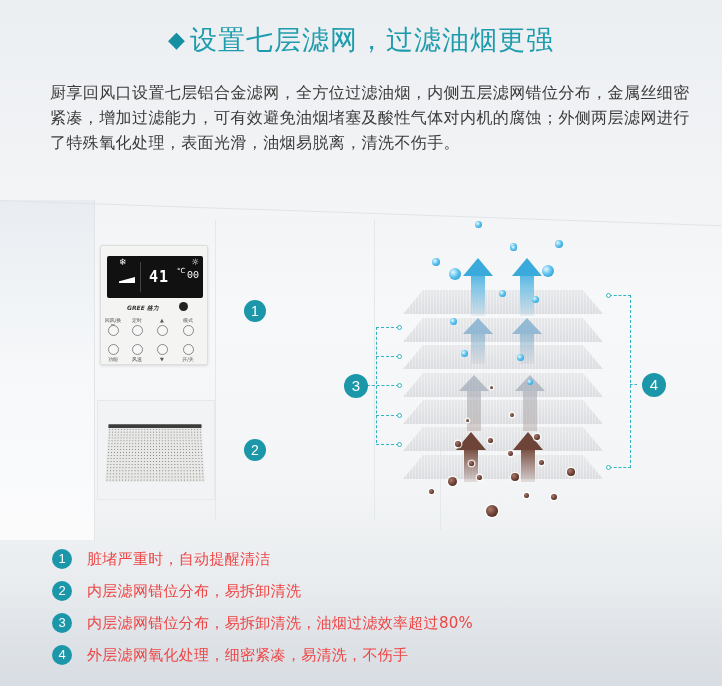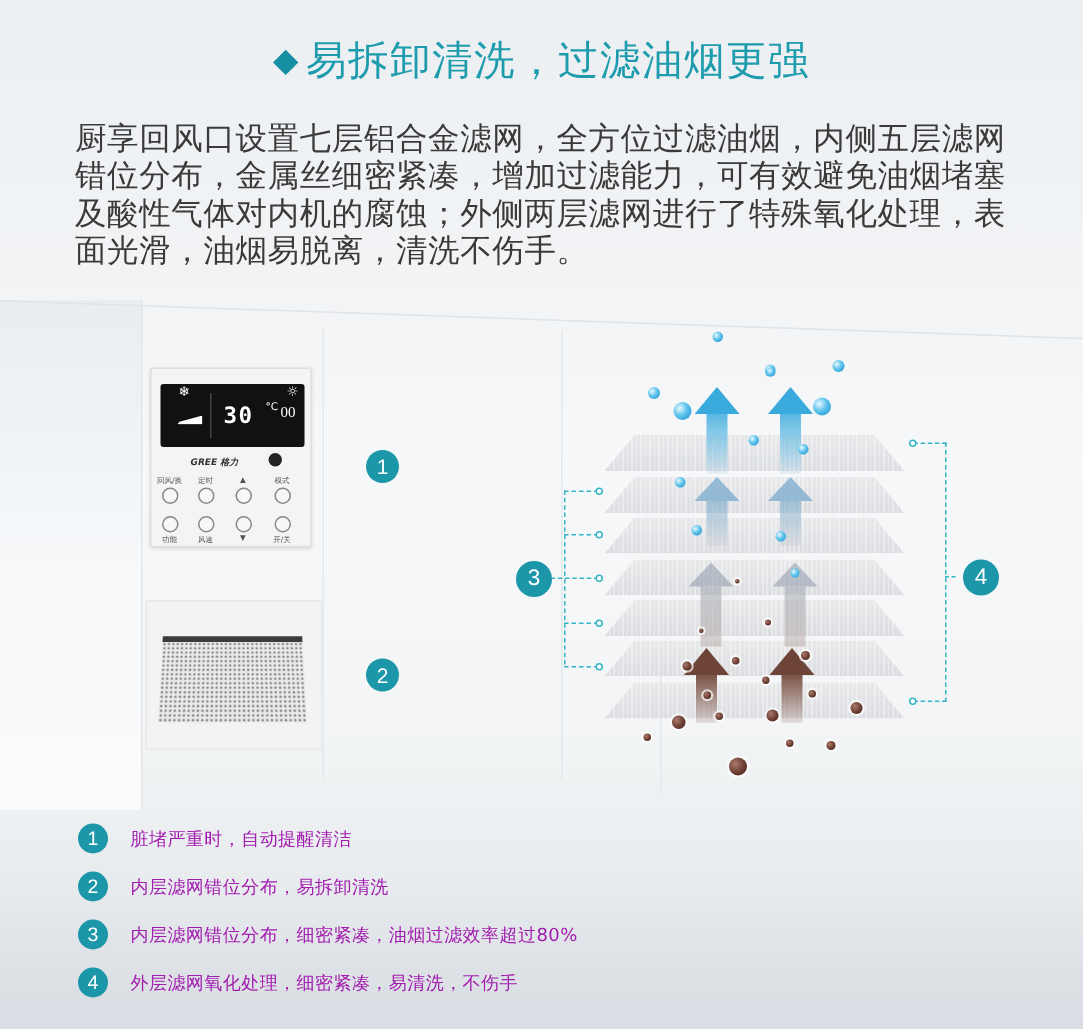--- a/index.html
+++ b/index.html
@@ -20,37 +20,37 @@
 
   .title {
     position: absolute; left: 0; top: 22px; width: 722px;
     text-align: center; font-size: 27px; color: #1e9cad;
     letter-spacing: 1px;
   }
   .title .diamond { color: #168fa2; font-size: 22px; margin-right: 4px; vertical-align: 2px; }
 
   .desc {
     position: absolute; left: 50px; top: 80px; width: 640px;
-    font-size: 21px; line-height: 25px; color: #3a3a3a;
+    font-size: 16px; line-height: 25px; color: #3a3a3a;
     letter-spacing: 0.4px;
   }
 
   
   .controller {
     position: absolute; left: 100px; top: 245px; width: 108px; height: 120px;
     background: #f4f4f3; border: 1px solid #dedede; border-radius: 2px;
     box-shadow: 0 1px 3px rgba(0,0,0,0.12);
   }
   .lcd {
     position: absolute; left: 6px; top: 10px; width: 96px; height: 42px;
     background: #111; border-radius: 2px;
   }
   .lcd-temp { position: absolute; left: 42px; top: 12px; color: #fff; font-family: "DejaVu Sans Mono", monospace; font-size: 15px; font-weight: bold; letter-spacing: 1px; }
   .lcd-unit { position: absolute; left: 70px; top: 11px; color: #fff; font-size: 7px; }
-  .lcd-timer { position: absolute; left: 80px; top: 14px; color: #fff; font-family: Liberation Serif, serif; font-size: 10px; }
+  .lcd-timer { position: absolute; left: 80px; top: 14px; color: #fff; font-family: Liberation Mono, monospace; font-size: 10px; }
   .lcd-snow { position: absolute; left: 12px; top: 1px; color: #fff; font-size: 9px; }
   .lcd-sun { position: absolute; left: 84px; top: 1px; color: #fff; font-size: 9px; }
   .lcd-fan { position: absolute; left: 6px; top: 21px; width: 22px; height: 6px; background: linear-gradient(100deg, transparent 0%, transparent 30%, #fff 30%); clip-path: polygon(0 100%, 100% 0, 100% 100%); }
   .lcd-sep { position: absolute; left: 33px; top: 6px; width: 1px; height: 30px; background: #444; }
   .brand { position: absolute; left: 26px; top: 58px; font-size: 6px; font-weight: bold; font-style: italic; color: #333; }
   .brand-dot { position: absolute; left: 78px; top: 56px; width: 9px; height: 9px; background: #222; border-radius: 50%; }
   .ctrl-btn { position: absolute; width: 11px; height: 11px; border: 1px solid #888; border-radius: 50%; background: #f7f7f7; }
   .ctrl-lbl { position: absolute; font-size: 5px; color: #555; width: 20px; text-align: center; }
 
   
@@ -94,44 +94,44 @@
   .soot { position: absolute; border-radius: 50%; background: radial-gradient(circle at 35% 35%, #a97a6c 0%, #6b3d31 55%, #3d1f17 100%); box-shadow: 0 0 0 1.5px rgba(255,255,255,0.7); }
 
   .bracket { position: absolute; border: 1.5px dashed #33b5c4; }
   .tick { position: absolute; height: 0; border-top: 1.5px dashed #33b5c4; }
   .dot-end { position: absolute; width: 5px; height: 5px; border: 1px solid #33b5c4; border-radius: 50%; background: #fff; }
 
   
   .features { position: absolute; left: 52px; top: 543px; }
   .feature { display: flex; align-items: center; height: 32px; }
   .feature .badge { position: static; width: 20px; height: 20px; line-height: 20px; font-size: 13px; margin-right: 15px; }
-  .feature .ftext { font-size: 12px; color: #a21caf; letter-spacing: 0.3px; }
+  .feature .ftext { font-size: 15px; color: #ef4444; letter-spacing: 0.3px; }
 </style>
 </head>
 <body>
 
 <div class="bg-shape bg-wall-left"></div>
 <div class="bg-shape bg-line1"></div>
 <div class="bg-shape bg-cab"></div>
 <div class="bg-shape bg-cab2"></div>
 <div class="bg-shape bg-floor"></div>
 
 <div class="title">
-  <span class="diamond">◆</span><span>易拆卸清洗，过滤油烟更强</span>
+  <span class="diamond">◆</span><span>设置七层滤网，过滤油烟更强</span>
 </div>
 
 <div class="desc">厨享回风口设置七层铝合金滤网，全方位过滤油烟，内侧五层滤网错位分布，金属丝细密紧凑，增加过滤能力，可有效避免油烟堵塞及酸性气体对内机的腐蚀；外侧两层滤网进行了特殊氧化处理，表面光滑，油烟易脱离，清洗不伤手。</div>
 
 <div class="controller">
   <div class="lcd">
     <span class="lcd-snow">❄</span>
     <span class="lcd-sun">☼</span>
     <div class="lcd-fan"></div>
     <div class="lcd-sep"></div>
-    <span class="lcd-temp">30</span>
+    <span class="lcd-temp">41</span>
     <span class="lcd-unit">°C</span>
     <span class="lcd-timer">00</span>
   </div>
   <span class="brand">GREE 格力</span>
   <div class="brand-dot"></div>
 
   <span class="ctrl-lbl" style="left:2px;top:71px">回风/换风</span>
   <span class="ctrl-lbl" style="left:26px;top:71px">定时</span>
   <span class="ctrl-lbl" style="left:51px;top:71px">▲</span>
   <span class="ctrl-lbl" style="left:77px;top:71px">模式</span>
@@ -260,19 +260,19 @@
   <div class="feature">
     <span class="badge">1</span>
     <span class="ftext">脏堵严重时，自动提醒清洁</span>
   </div>
   <div class="feature">
     <span class="badge">2</span>
     <span class="ftext">内层滤网错位分布，易拆卸清洗</span>
   </div>
   <div class="feature">
     <span class="badge">3</span>
-    <span class="ftext">内层滤网错位分布，细密紧凑，油烟过滤效率超过80%</span>
+    <span class="ftext">内层滤网错位分布，易拆卸清洗，油烟过滤效率超过80%</span>
   </div>
   <div class="feature">
     <span class="badge">4</span>
     <span class="ftext">外层滤网氧化处理，细密紧凑，易清洗，不伤手</span>
   </div>
 </div>
 
 </body></html>

